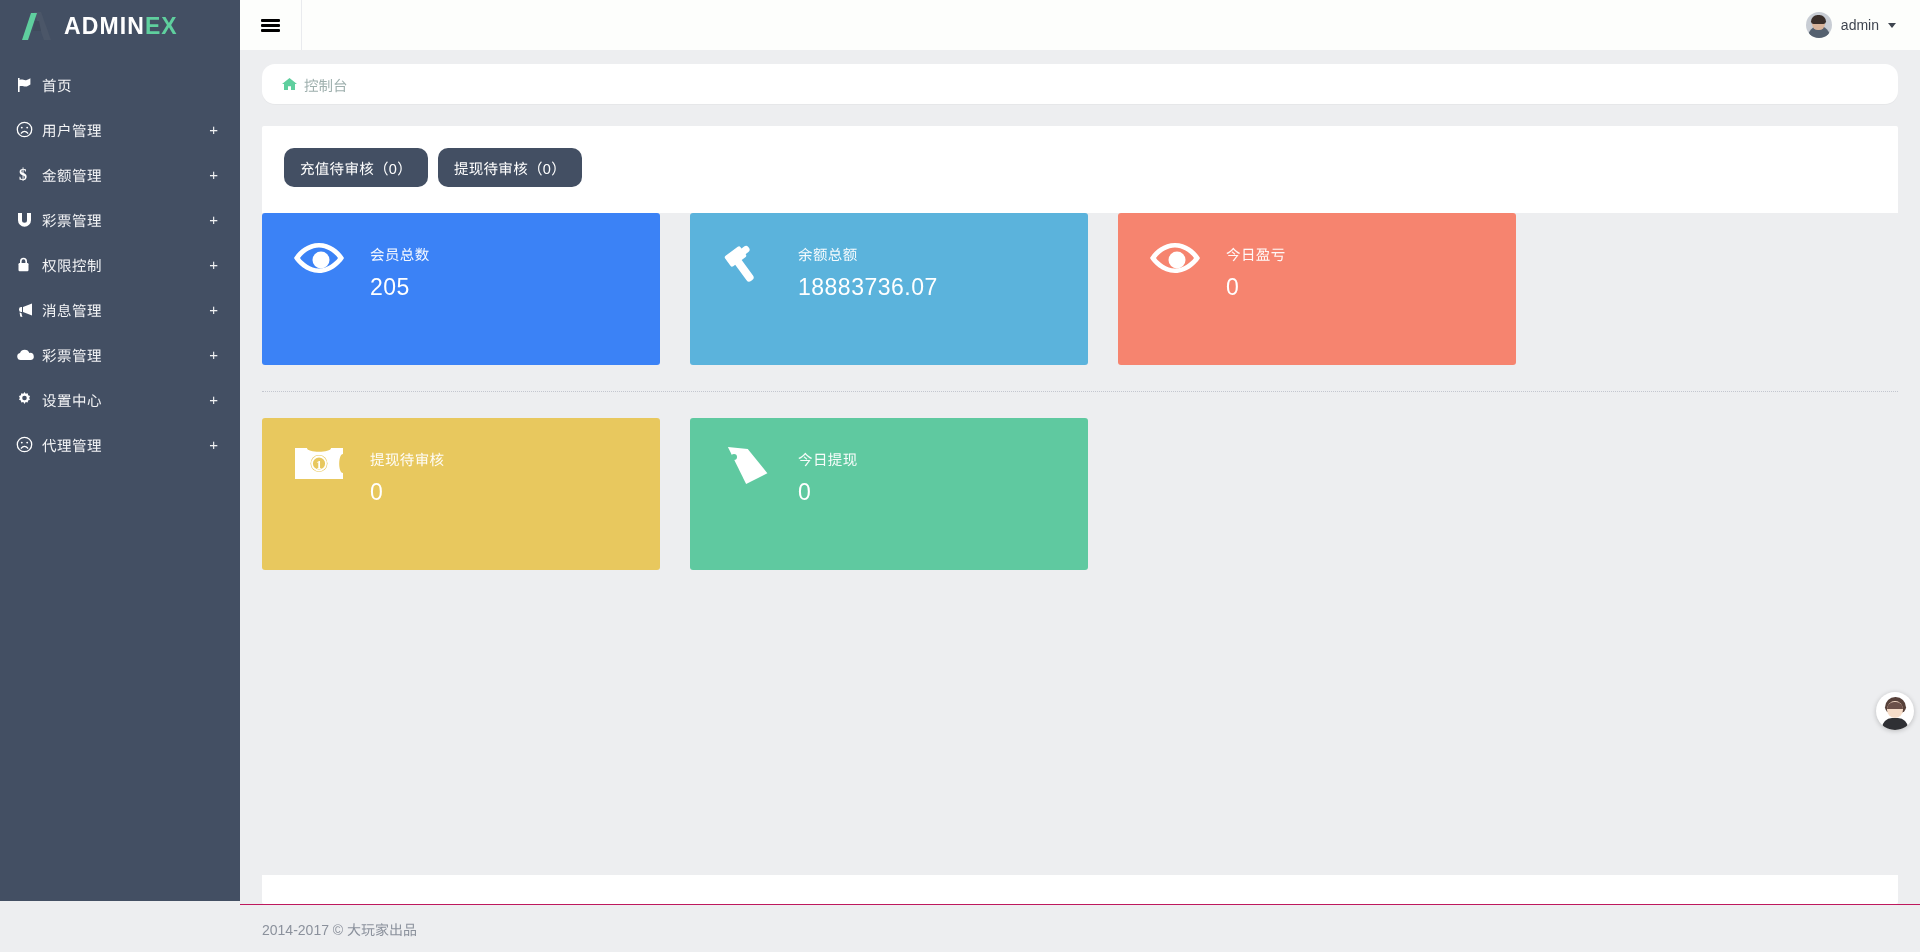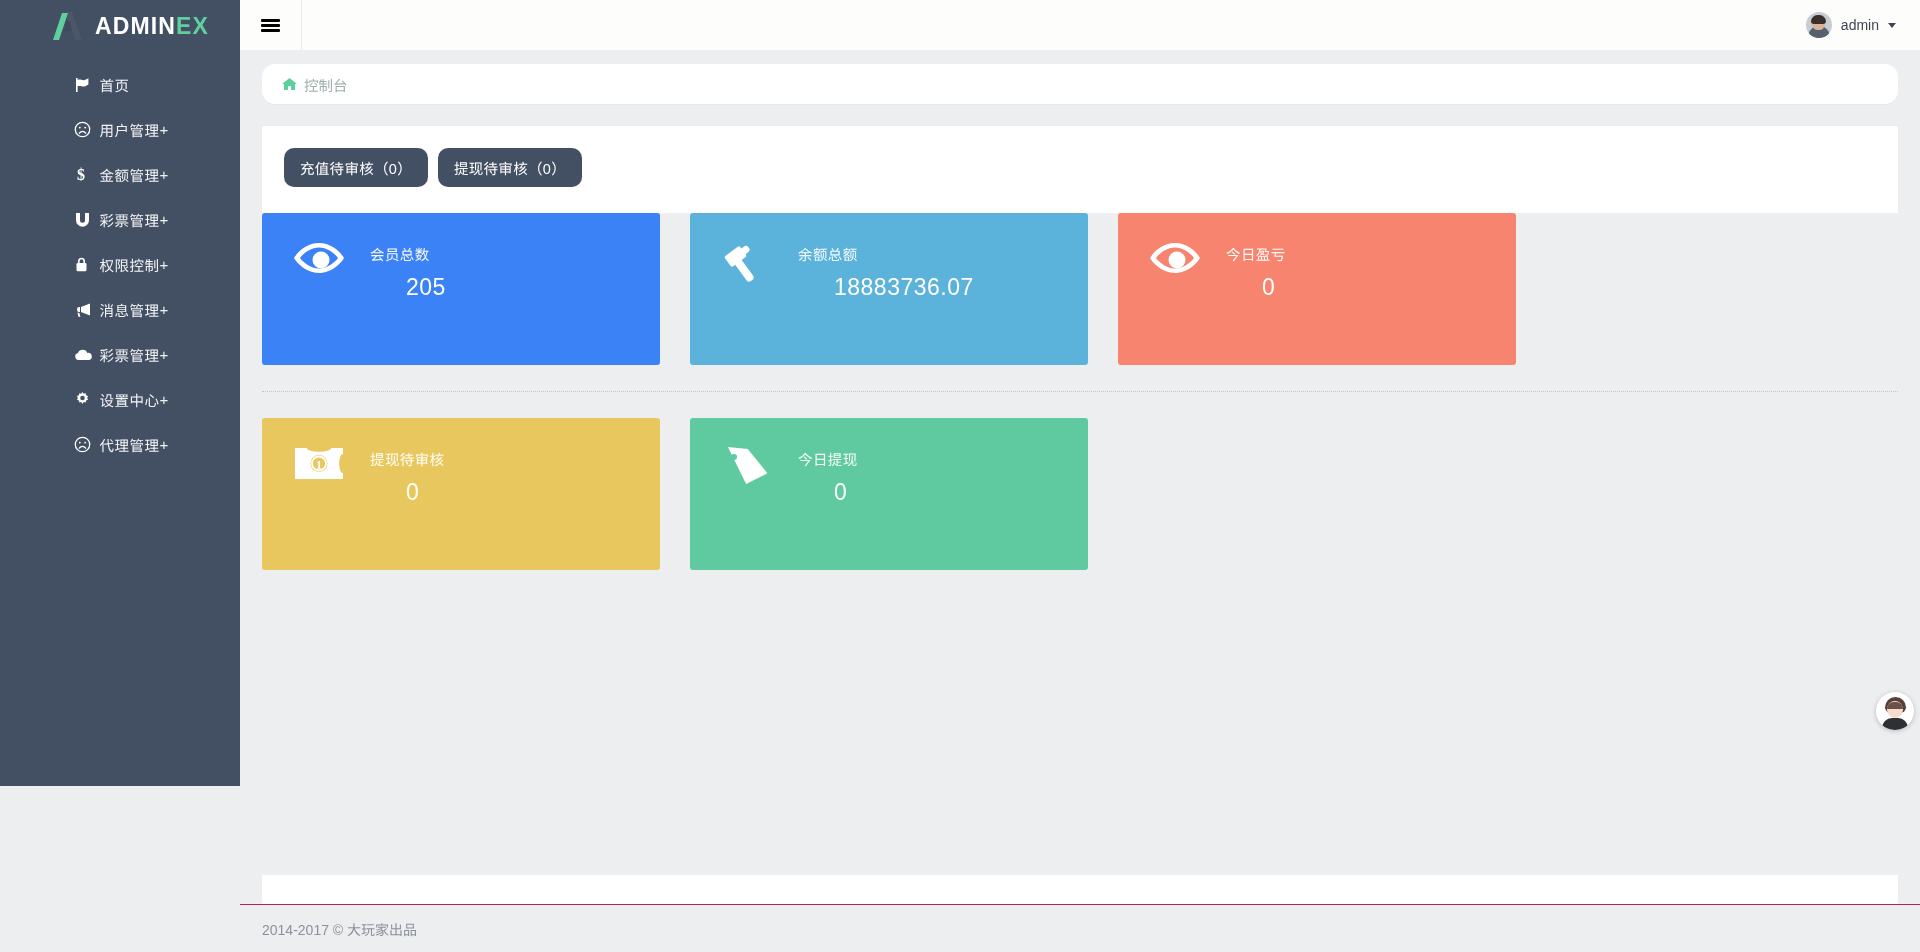--- a/index.html
+++ b/index.html
@@ -11,25 +11,24 @@
     font-family: "Liberation Sans", "DejaVu Sans", sans-serif;
     background: #edeef0;
   }
 
   .app { position: relative; width: 1920px; height: 952px; display: flex; }
 
   
   .sidebar {
     width: 240px;
     min-width: 240px;
-    height: 786px;
+    height: 901px;
     background: #434f63;
     display: flex;
     flex-direction: column;
-    align-items: center;
   }
   .logo-row {
     height: 52px;
     display: flex;
     align-items: center;
     padding-left: 20px;
     gap: 10px;
   }
   .logo-mark { width: 34px; height: 32px; position: relative; flex: 0 0 auto; }
   .logo-text {
@@ -40,21 +39,21 @@
     line-height: 1;
     white-space: nowrap;
   }
   .logo-text .ex { color: #5fcf9e; }
 
   .nav { margin-top: 10px; }
   .nav-item {
     height: 45px;
     display: flex;
     align-items: center;
-    padding: 0 22px 0 24px;
+    padding: 0 22px 0 16px;
     cursor: pointer;
     position: relative;
   }
   .nav-ico {
     width: 26px;
     min-width: 26px;
     display: flex;
     align-items: center;
     justify-content: flex-start;
     color: #ffffff;
@@ -218,21 +217,21 @@
     display: flex;
     align-items: flex-start;
     padding: 28px 0 0 28px;
     gap: 22px;
     color: #ffffff;
     cursor: pointer;
   }
   .stat-ico { flex: 0 0 auto; width: 58px; display: flex; align-items: flex-start; justify-content: center; }
   .stat-body { padding-top: 2px; }
   .stat-title { font-size: 14.5px; color: #ffffff; opacity: 0.95; margin-bottom: 10px; letter-spacing: 0.4px; }
-  .stat-value { font-size: 23px; color: #ffffff; font-weight: 400; letter-spacing: 0.5px; margin-left: 36px; }
+  .stat-value { font-size: 23px; color: #ffffff; font-weight: 400; letter-spacing: 0.5px; }
 
   .filler { flex: 1; background: #edeef0; }
 
   
   .footer {
     height: 48px;
     min-height: 48px;
     display: flex;
     align-items: center;
     padding-left: 22px;

